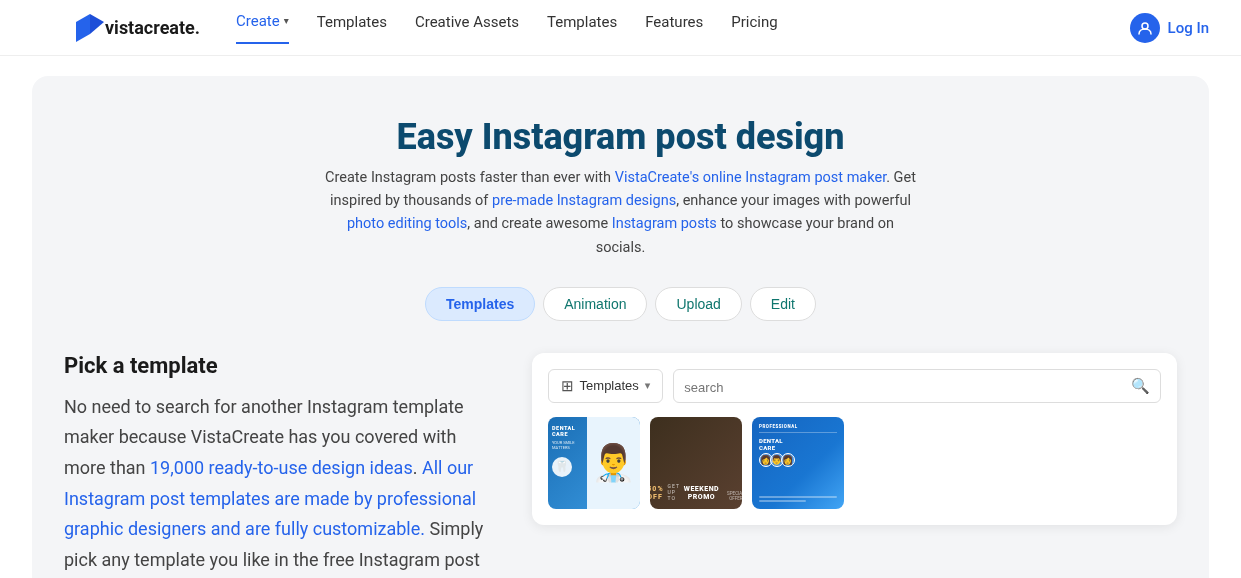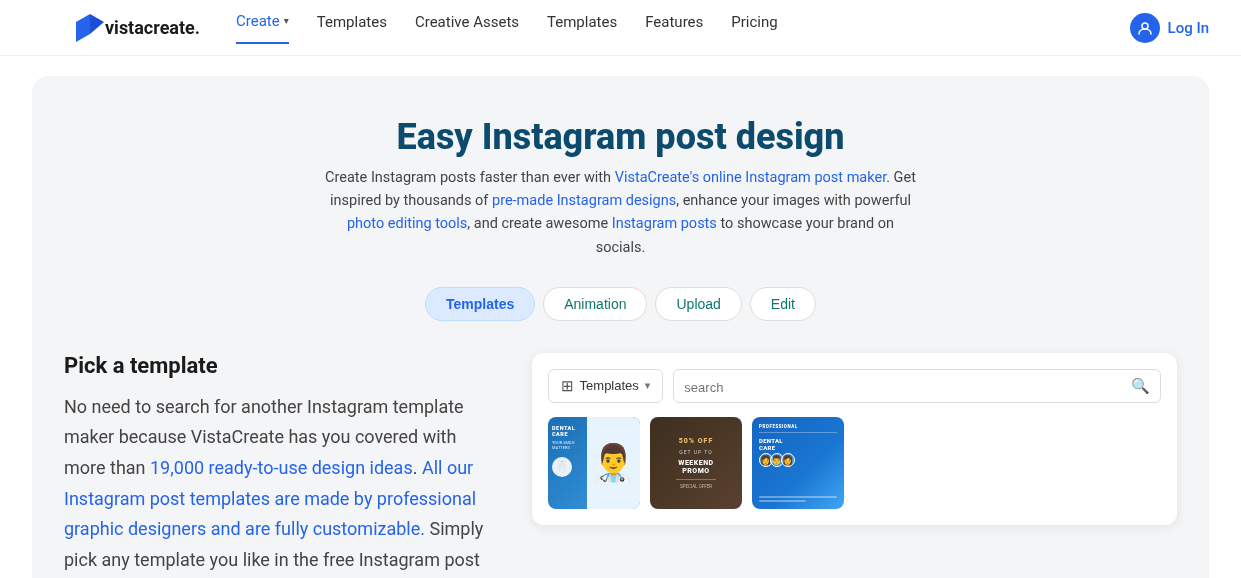--- a/index.html
+++ b/index.html
@@ -93,21 +93,21 @@
     .card-3 { background: linear-gradient(135deg, #1565c0 0%, #1976d2 60%, #42a5f5 100%); }
 
     
     .card-1-inner { width: 100%; height: 100%; display: flex; }
     .c1-left { width: 42%; padding: 8px 4px; display: flex; flex-direction: column; gap: 3px; }
     .c1-title { font-size: 5.5px; font-weight: 900; color: #fff; text-transform: uppercase; letter-spacing: 0.5px; }
     .c1-sub { font-size: 4px; color: rgba(255,255,255,0.85); }
     .c1-right { width: 58%; background: #e8f4fd; position: relative; overflow: hidden; display: flex; align-items: center; justify-content: center; }
 
     
-    .card-2-inner { width: 100%; height: 100%; padding: 8px; display: flex; flex-direction: column; align-items: center; justify-content: center; gap: 4px; }
+    .card-2-inner { width: 100%; height: 100%; padding: 8px; display: flex; flex-direction: row; align-items: flex-end; justify-content: center; gap: 4px; }
     .c2-promo { font-size: 5px; color: rgba(255,255,255,0.7); letter-spacing: 1px; text-transform: uppercase; }
     .c2-title { font-size: 7px; font-weight: 800; color: #fff; text-align: center; letter-spacing: 0.5px; text-transform: uppercase; }
     .c2-line { width: 40px; height: 1px; background: rgba(255,255,255,0.3); }
     .c2-sub { font-size: 4.5px; color: rgba(255,255,255,0.6); text-align: center; }
 
     
     .card-3-inner { width: 100%; height: 100%; padding: 7px; display: flex; flex-direction: column; }
     .c3-top-tag { font-size: 4.5px; font-weight: 800; color: #fff; text-transform: uppercase; letter-spacing: 0.5px; border-bottom: 1px solid rgba(255,255,255,0.3); padding-bottom: 3px; margin-bottom: 4px; }
     .c3-team { display: flex; gap: -4px; margin-bottom: 4px; }
     .c3-avatar { width: 14px; height: 14px; border-radius: 50%; border: 1px solid #fff; overflow: hidden; display: flex; align-items: center; justify-content: center; font-size: 9px; background: rgba(255,255,255,0.2); color: white; margin-left: -3px; }

